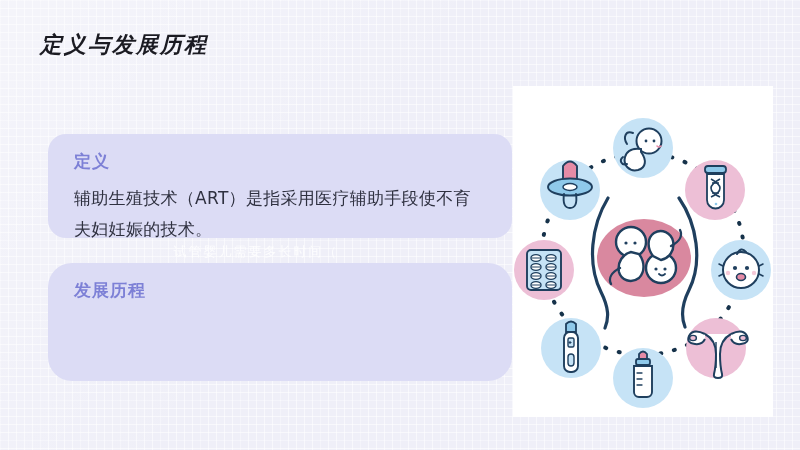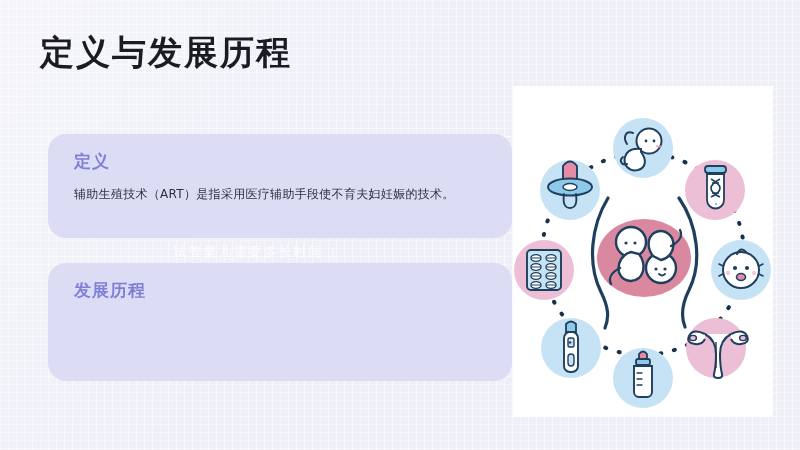--- a/index.html
+++ b/index.html
@@ -22,43 +22,44 @@
   }
   #slide:after{
     content:"";position:absolute;inset:0;
     background:linear-gradient(125deg,rgba(255,255,255,.35) 0%,rgba(238,238,250,0) 45%);
     pointer-events:none;
   }
 
   
   .title{
     position:absolute;left:40px;top:30px;
-    font-size:34px;font-weight:bold;color:#1b1b22;
+    font-size:22px;font-weight:bold;color:#1b1b22;
     letter-spacing:2px;
     font-family:"DejaVu Sans","Liberation Sans",sans-serif;
+    font-style:italic;
   }
 
   
   .card{
     position:absolute;
     left:48px;width:464px;
     background:#dcdcf5;
     border-radius:18px;
     box-sizing:border-box;
     padding:16px 35px 14px 26px;
   }
   .card.c1{top:134px;height:104px;}
-  .card.c2{top:263px;height:118px;}
+  .card.c2{top:263px;height:118px;border-radius:24px;}
   .card-head{
     font-size:17px;font-weight:bold;color:#7d80d6;
     letter-spacing:1px;margin:0 0 10px 0;
     font-family:"DejaVu Sans","Liberation Sans",sans-serif;
   }
   .card-body{
-    font-size:12px;color:#2f3140;line-height:1.85;
+    font-size:17px;color:#2f3140;line-height:1.85;
     letter-spacing:.3px;
     font-family:"DejaVu Sans","Liberation Sans",sans-serif;
   }
 
   
   .watermark{
     position:absolute;left:0;top:243px;width:512px;
     text-align:center;
     font-size:13px;color:#ffffff;opacity:.85;
     letter-spacing:2px;

